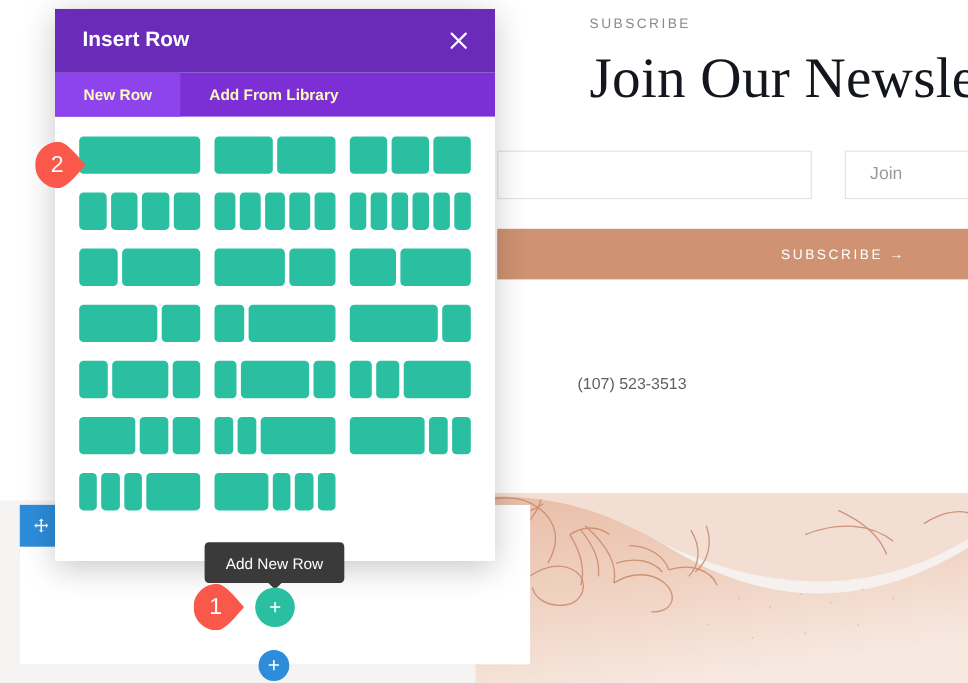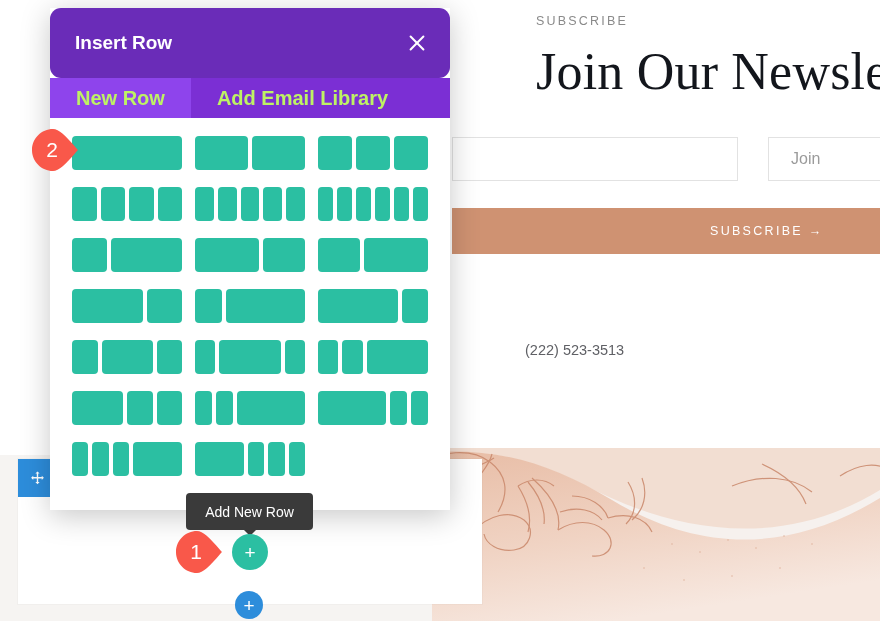--- a/index.html
+++ b/index.html
@@ -206,23 +206,22 @@
     position: absolute;
     left: 50px; top: 8px;
     width: 400px; height: 502px;
     background: #ffffff;
     box-shadow: 0 6px 28px rgba(0,0,0,0.22);
     z-index: 20;
     overflow: hidden;
   }
   #modal-header {
     position: relative;
-    height: 70px;
+    height: 58px;
     background: #6a2cb8;
-    border-radius: 11px;
   }
   #modal-title {
     position: absolute;
     left: 25px; top: 50%;
     transform: translateY(-50%);
     color: #ffffff;
     font-size: 19px;
     font-weight: bold;
   }
   #modal-close {
@@ -234,22 +233,22 @@
   }
   #modal-tabs {
     display: flex;
     height: 40px;
     background: #7b2fd4;
   }
   .tab {
     display: flex;
     align-items: center;
     padding: 10px 26px;
-    color: #bef264;
-    font-size: 20px;
+    color: #fef9c3;
+    font-size: 14px;
     font-weight: bold;
     cursor: pointer;
     box-sizing: border-box;
   }
   .tab.active { background: #8e44ec; }
   .tab:not(.active) { font-weight: bold; }
 
   #layout-grid {
     padding: 18px 22px 0 22px;
     display: grid;
@@ -285,21 +284,21 @@
   </div>
   <div class="field" id="field-email">
     <span class="field-placeholder">Join</span>
   </div>
 
   <div id="subscribe-bar">
     <span class="lbl">SUBSCRIBE →</span>
   </div>
 
   <div class="foot-col" id="contact-col">
-    <div class="foot-line">(222) 523-3513</div>
+    <div class="foot-line">(107) 523-3513</div>
   </div>
 
 
   <div id="floral">
     <svg width="448" height="173" viewBox="0 0 448 173" xmlns="http://www.w3.org/2000/svg">
       <defs>
         <linearGradient id="bandg" x1="0" y1="0" x2="0.4" y2="1">
           <stop offset="0%" stop-color="#e8bda6"></stop>
           <stop offset="55%" stop-color="#f0d3c3"></stop>
           <stop offset="100%" stop-color="#f7e8e0"></stop>
@@ -390,21 +389,21 @@
         <line x1="19" y1="5" x2="5" y2="19"></line>
       </svg>
     </div>
   </div>
 
   <div id="modal-tabs">
     <div class="tab active">
       <span>New Row</span>
     </div>
     <div class="tab">
-      <span>Add Email Library</span>
+      <span>Add From Library</span>
     </div>
   </div>
 
   <div id="layout-grid">
       <div class="layout-option">
         <div class="layout-col" style="flex: 1 0 0px; background: rgb(43, 191, 162);"></div>
       </div>
       <div class="layout-option">
         <div class="layout-col" style="flex: 1 0 0px; background: rgb(43, 191, 162);"></div>
         <div class="layout-col" style="flex: 1 0 0px; background: rgb(43, 191, 162);"></div>

